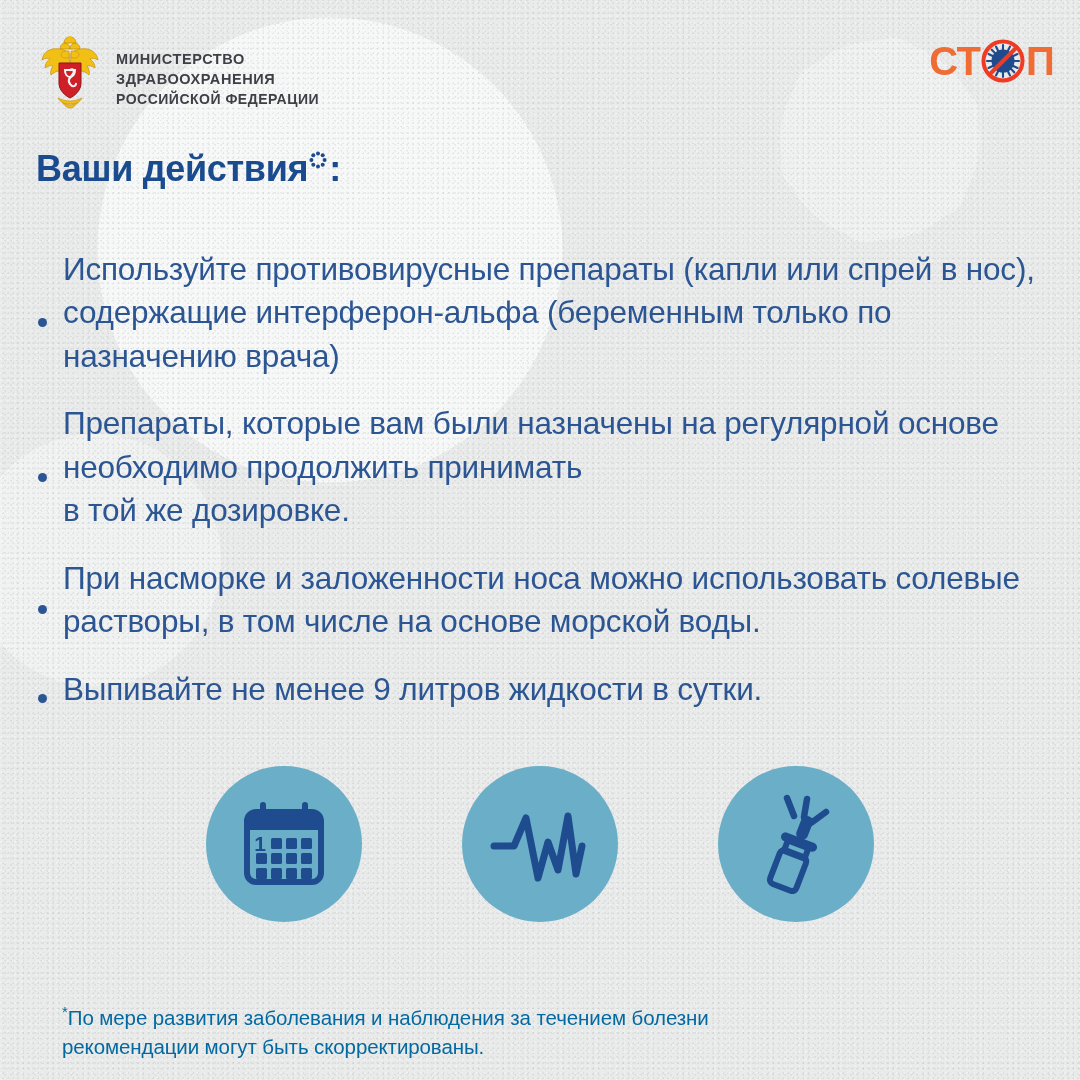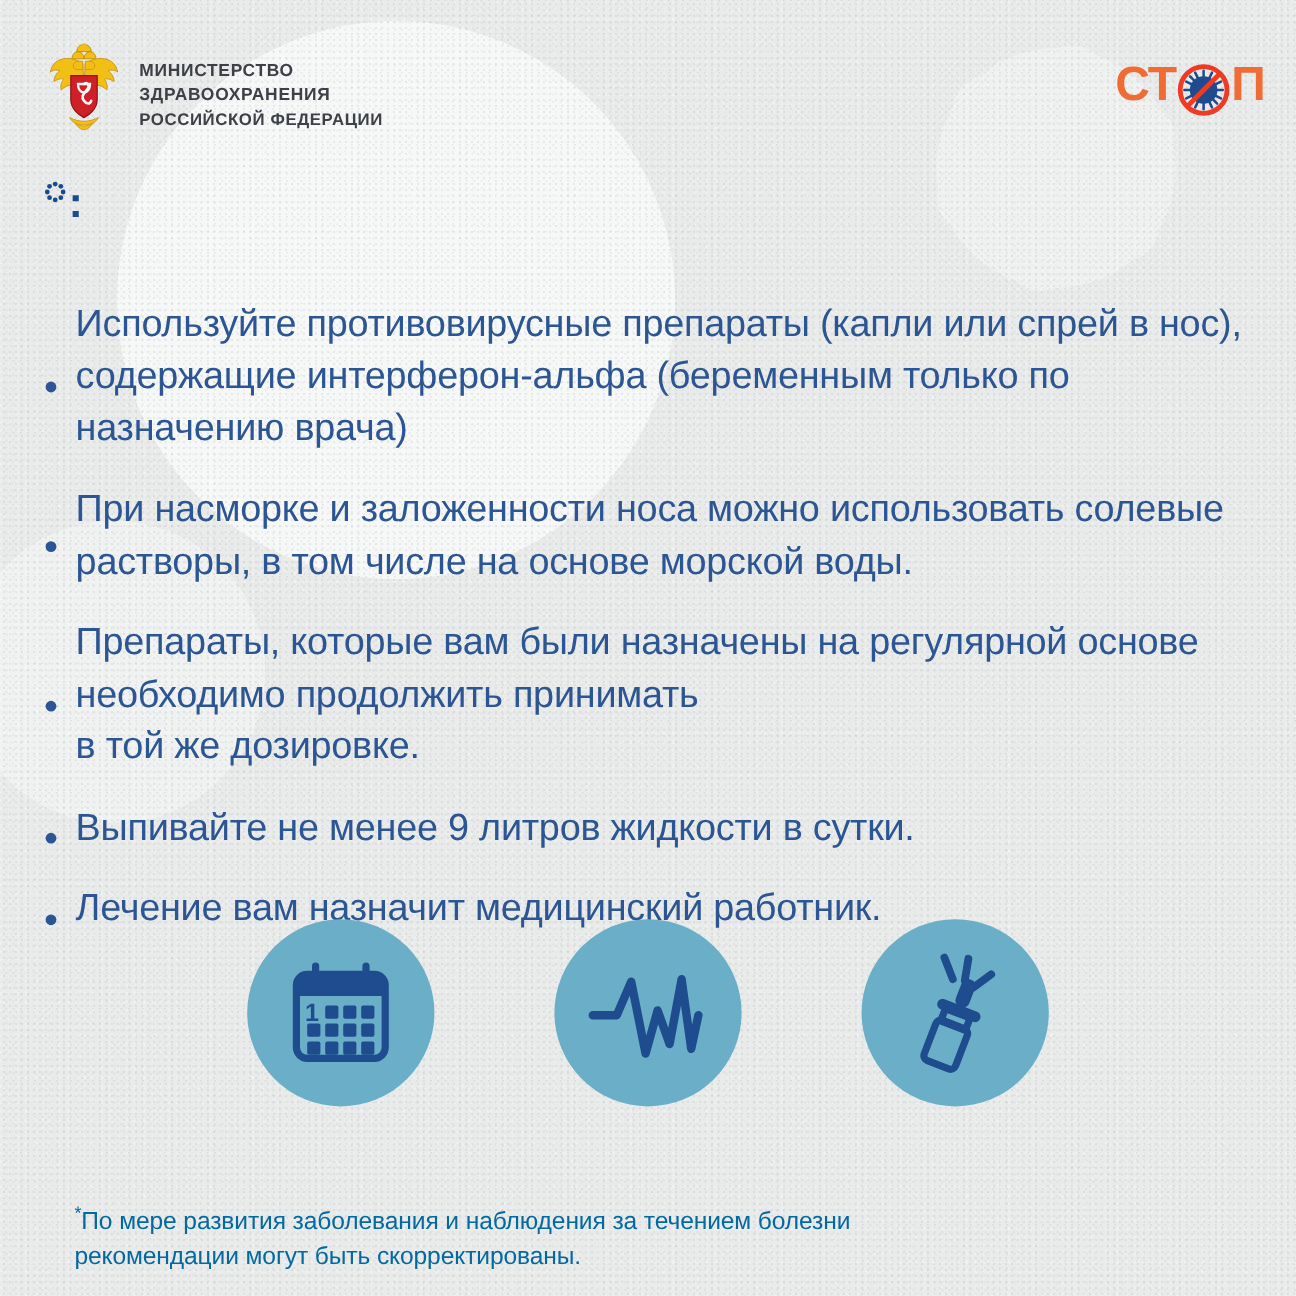--- a/index.html
+++ b/index.html
@@ -46,21 +46,21 @@
     display: flex; flex-direction: column; gap: 3px;
     padding-top: 8px;
   }
   .ministry-text span {
     font-size: 14.5px; font-weight: 700; letter-spacing: .6px;
     color: #3d4046; line-height: 1.18;
     font-family: "Liberation Sans", sans-serif;
   }
   .ministry-text span.small { font-size: 14px; letter-spacing: .5px; }
 
-  .brand { display: flex; align-items: flex-start; margin-top: 14px; }
+  .brand { display: flex; align-items: center; }
   .brand-word {
     font-size: 40px; font-weight: 700; letter-spacing: -.8px;
     line-height: 1; font-family: "Liberation Sans", sans-serif;
   }
   .brand-orange { color: #ef6c35; }
   .brand-navy  { color: #1f4b8e; }
   .brand-virus { width: 50px; height: 50px; margin: 0 -2px; display: block; }
 
   
   .heading {
@@ -228,20 +228,21 @@
           </g>
           <circle cx="25" cy="25" r="11.5" fill="#1f4b8e"></circle>
           <circle cx="25" cy="25" r="19.5" fill="none" stroke="#ef3b24" stroke-width="4"></circle>
           <line x1="11.5" y1="38.5" x2="38.5" y2="11.5" stroke="#ef3b24" stroke-width="4" stroke-linecap="butt"></line>
         </svg>
         <span class="brand-word brand-orange">П</span>
       </div>
     </div>
 
     <div class="heading">
+      <span>Ваши действия</span>
       <svg class="ast" viewBox="0 0 20 20">
         <g fill="#1b4b8f">
           <circle cx="10" cy="3.4" r="2"></circle>
           <circle cx="14.7" cy="5.3" r="2"></circle>
           <circle cx="16.6" cy="10" r="2"></circle>
           <circle cx="14.7" cy="14.7" r="2"></circle>
           <circle cx="10" cy="16.6" r="2"></circle>
           <circle cx="5.3" cy="14.7" r="2"></circle>
           <circle cx="3.4" cy="10" r="2"></circle>
           <circle cx="5.3" cy="5.3" r="2"></circle>
@@ -250,34 +251,30 @@
       <span class="colon">:</span>
     </div>
 
     <div class="bullets">
       <div class="bullet">
         <span class="dot"></span>
         <span class="btxt">Используйте противовирусные препараты (капли или спрей в нос), содержащие интерферон-альфа (беременным только по назначению врача)</span>
       </div>
       <div class="bullet">
         <span class="dot"></span>
-        <span class="btxt">При насморке и заложенности носа можно использовать солевые растворы, в том числе на основе морской воды.</span>
+        <span class="btxt">Препараты, которые вам были назначены на регулярной основе необходимо продолжить принимать
+в той же дозировке.</span>
       </div>
       <div class="bullet">
         <span class="dot"></span>
-        <span class="btxt">Препараты, которые вам были назначены на регулярной основе необходимо продолжить принимать
-в той же дозировке.</span>
+        <span class="btxt">При насморке и заложенности носа можно использовать солевые растворы, в том числе на основе морской воды.</span>
       </div>
       <div class="bullet">
         <span class="dot"></span>
         <span class="btxt">Выпивайте не менее 9 литров жидкости в сутки.</span>
-      </div>
-      <div class="bullet">
-        <span class="dot"></span>
-        <span class="btxt">Лечение вам назначит медицинский работник.</span>
       </div>
     </div>
 
     <div class="icons">
 
       <div class="icon-circle">
         <svg width="96" height="96" viewBox="0 0 96 96">
           <g fill="none" stroke="#1f4c8f" stroke-width="6" stroke-linecap="round">
             <line x1="27" y1="9" x2="27" y2="20"></line>
             <line x1="69" y1="9" x2="69" y2="20"></line>

